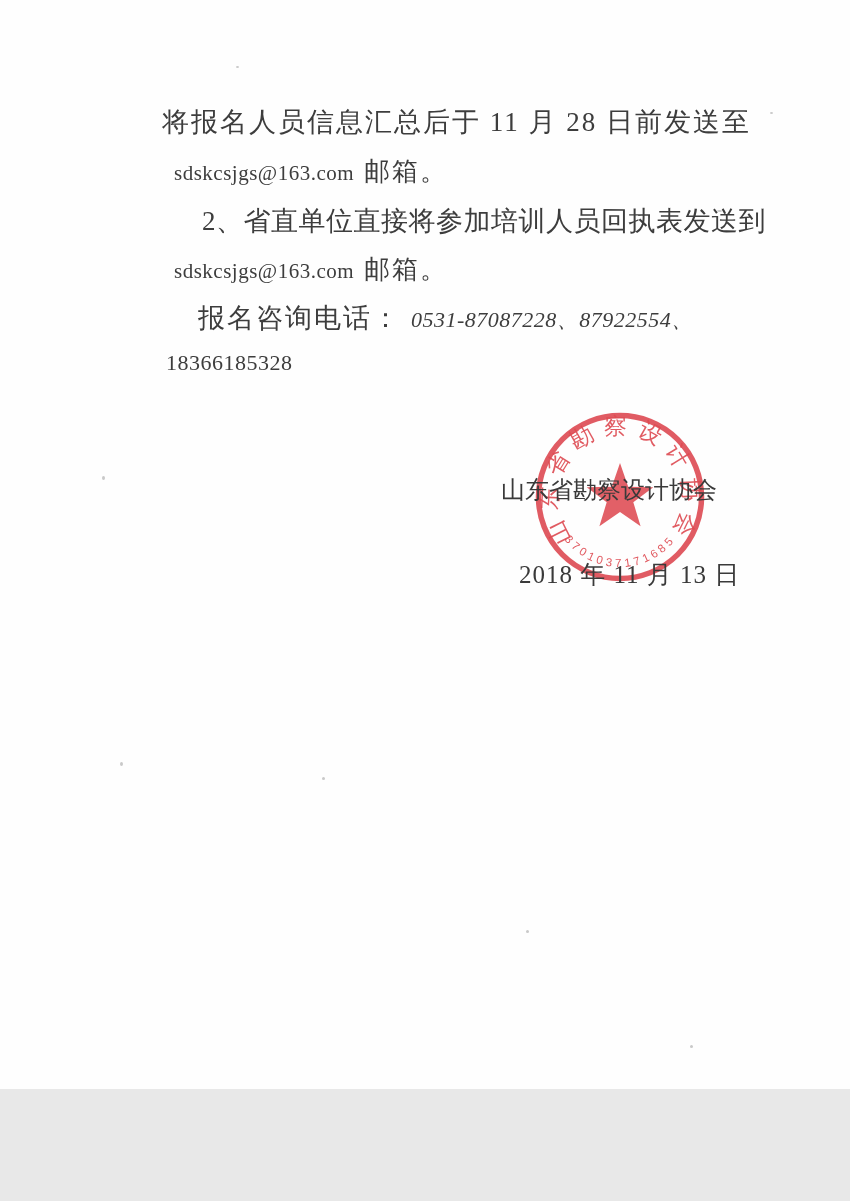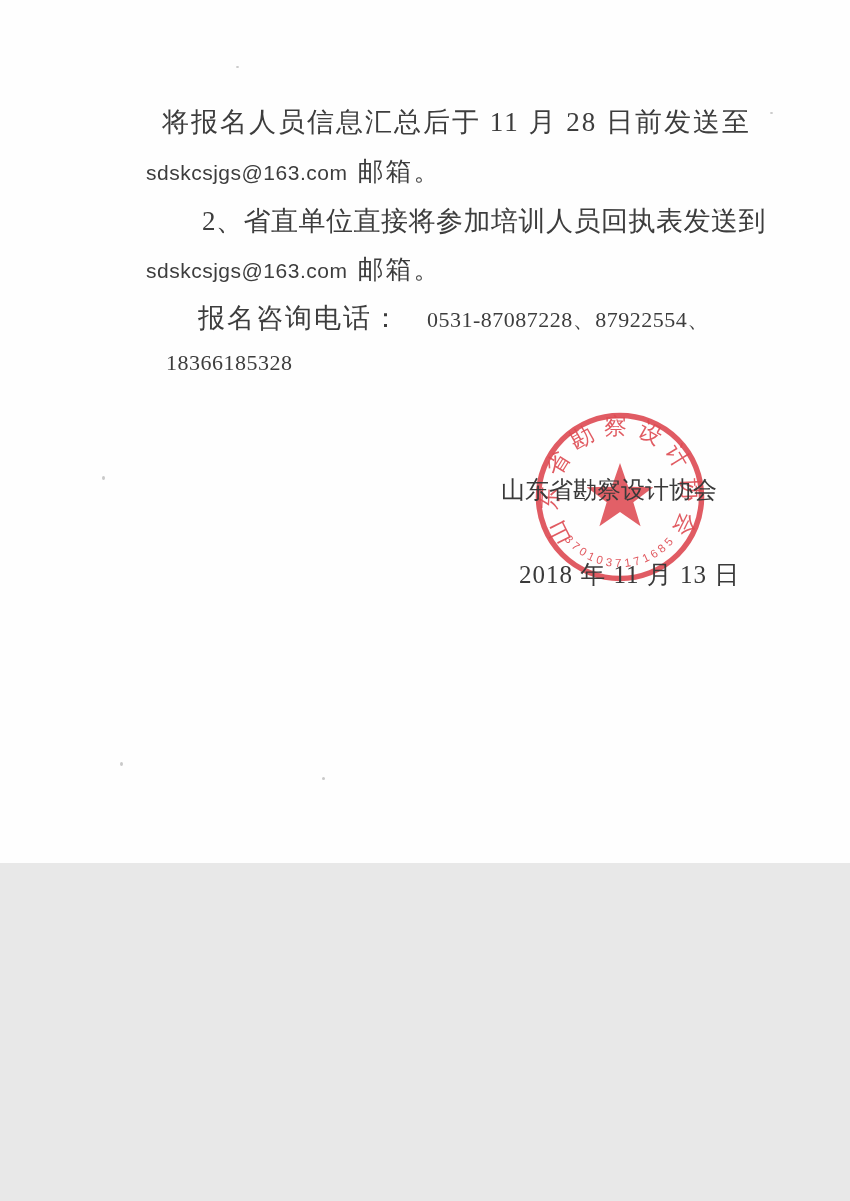--- a/index.html
+++ b/index.html
@@ -3,52 +3,53 @@
 <meta charset="utf-8">
 <style>
   html, body {
     margin: 0;
     padding: 0;
     background: #e8e8e8;
   }
   .page {
     position: relative;
     width: 850px;
-    height: 863px;
+    height: 1089px;
     background: #fefefe;
     overflow: hidden;
     font-family: "Liberation Serif", "DejaVu Serif", serif;
   }
   .line {
     position: absolute;
     margin: 0;
     white-space: nowrap;
     color: #3d3d3d;
   }
   .cjk {
     font-family: "Liberation Serif", "DejaVu Serif", serif;
     font-size: 27px;
     letter-spacing: 2px;
     color: #3d3d3d;
   }
   .cjk-tight { letter-spacing: 0.5px; }
   .mono {
-    font-family: Liberation Sans, sans-serif;
+    font-family: Liberation Serif, serif;
     font-size: 21px;
     color: #3d3d3d;
     letter-spacing: 0.5px;
+    margin-left: 28px;
   }
   .digits {
     font-family: "Liberation Serif", "DejaVu Serif", serif;
     font-size: 22px;
     color: #3d3d3d;
     letter-spacing: 0.5px;
   }
   .suffix { margin-left: 10px; font-size: 26px; }
-  .phone-gap { margin-left: 26px; }
+  .phone-gap { margin-left: 10px; font-style: italic; }
   .sig {
     position: absolute;
     margin: 0;
     white-space: nowrap;
     color: #3a3a3a;
     z-index: 3;
   }
   .sig-org {
     left: 501px;
     top: 474px;

